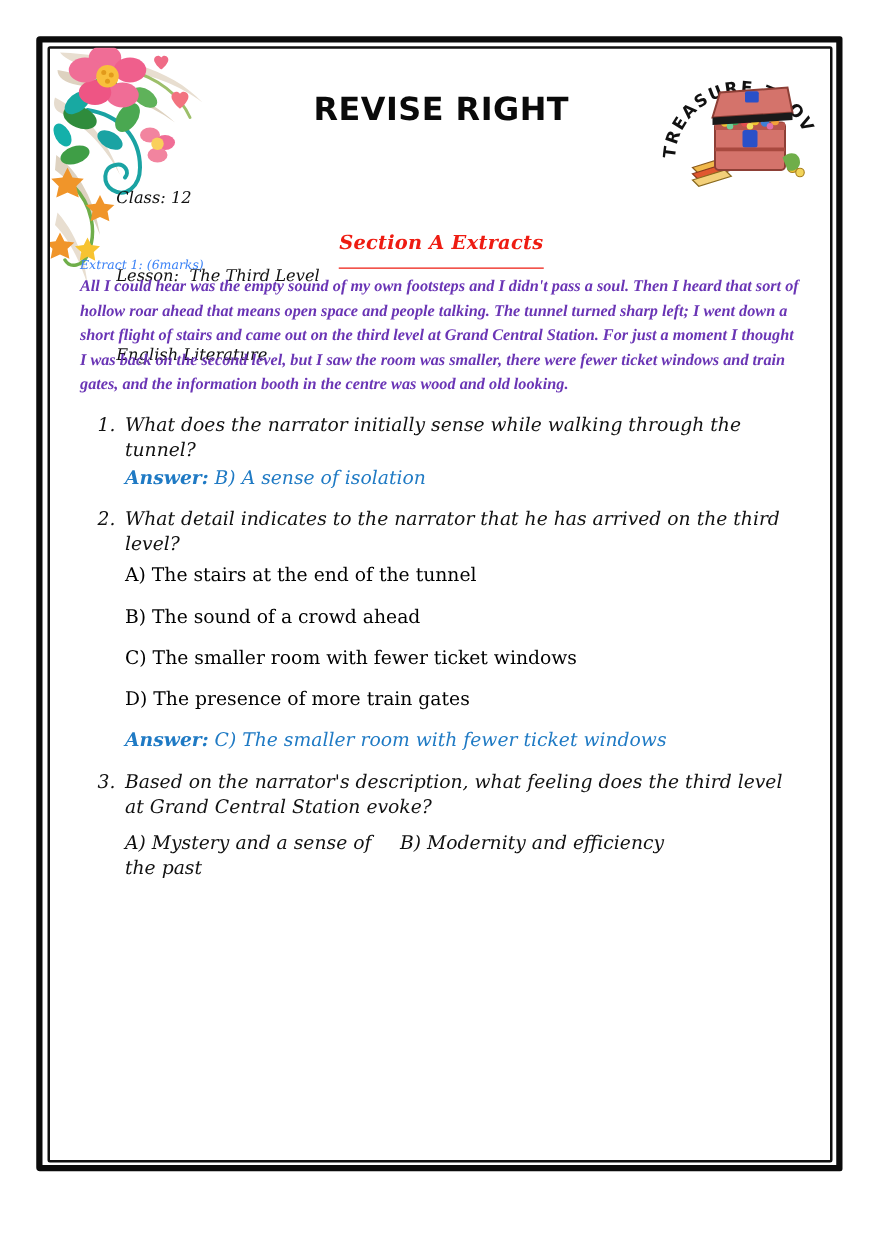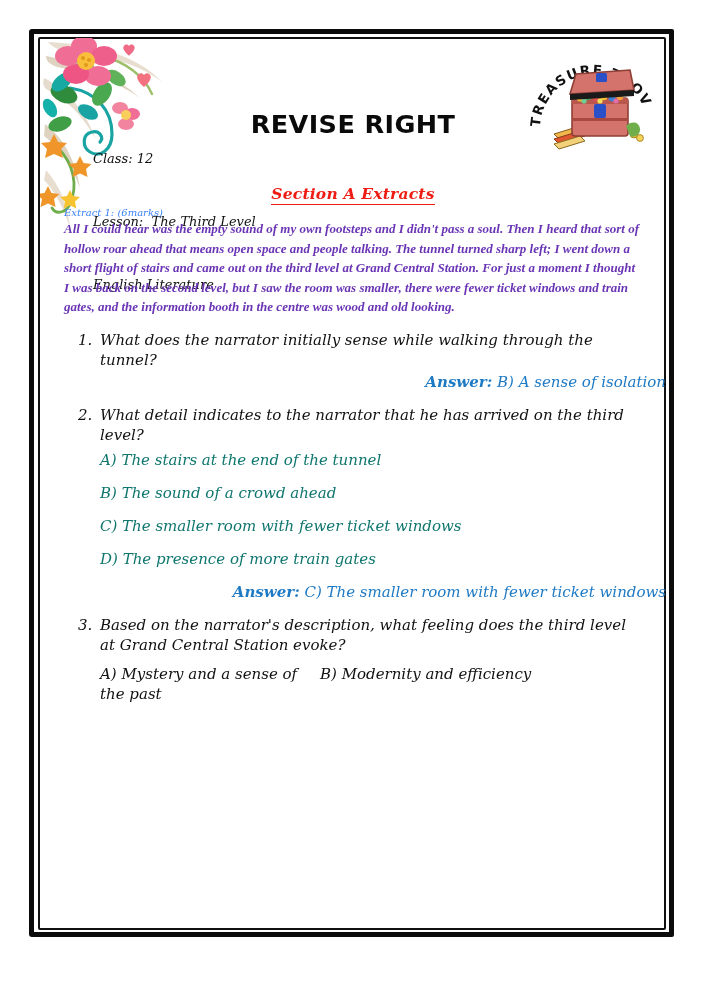--- a/index.html
+++ b/index.html
@@ -77,21 +77,20 @@
     position: absolute;
     left: 0;
     top: 35px;
     width: 626px;
     text-align: center;
     font-family: "DejaVu Sans", sans-serif;
     font-weight: bold;
     font-size: 25.5px;
     letter-spacing: 0.4px;
     color: #0a0a0a;
-    margin-top: 36px;
   }
 
   
   .meta {
     position: absolute;
     left: 53px;
     top: 68px;
     font-family: "DejaVu Serif", serif;
     font-style: italic;
     font-size: 13px;
@@ -113,21 +112,21 @@
     color: #ee1c12;
     font-family: "DejaVu Serif", serif;
     font-style: italic;
     font-weight: bold;
     font-size: 15.5px;
     margin: 0 0 4px 0;
     letter-spacing: 0.2px;
   }
   .section-heading span {
     border-bottom: 1px solid #ee1c12;
-    padding-bottom: 1px;
+    padding-bottom: 11px;
   }
 
   .extract-label {
     color: #3b82f6;
     font-family: "DejaVu Serif", serif;
     font-style: italic;
     font-size: 10px;
     margin: 3px 0 1px 24px;
   }
 
@@ -187,39 +186,37 @@
   }
   .opt-line .col-a { width: 260px; flex: 0 0 auto; }
   .opt-line .col-b { flex: 1 1 auto; }
 
   .opts-stacked {
     margin-left: 60px;
     margin-top: 5px;
   }
   .opts-stacked .opt {
     font-family: "DejaVu Serif", serif;
-    font-style: italic;
-    font-size: 15px;
-    color: #0f766e;
+    font-size: 15px;
+    color: #000000;
     line-height: 20px;
     margin-bottom: 13px;
   }
 
   .opts-two-col.indented { margin-left: 60px; }
   .opts-two-col.indented .col-a { width: 220px; }
 
   .answer {
     font-family: "DejaVu Serif", serif;
     font-style: italic;
     font-size: 15px;
     color: #1f7ac4;
     line-height: 20px;
     margin-left: 60px;
     margin-top: 2px;
-    text-align: right;
   }
   .answer .lbl {
     font-weight: bold;
     color: #1f7ac4;
   }
 </style>
 </head>
 <body>
 
 <div class="page">

